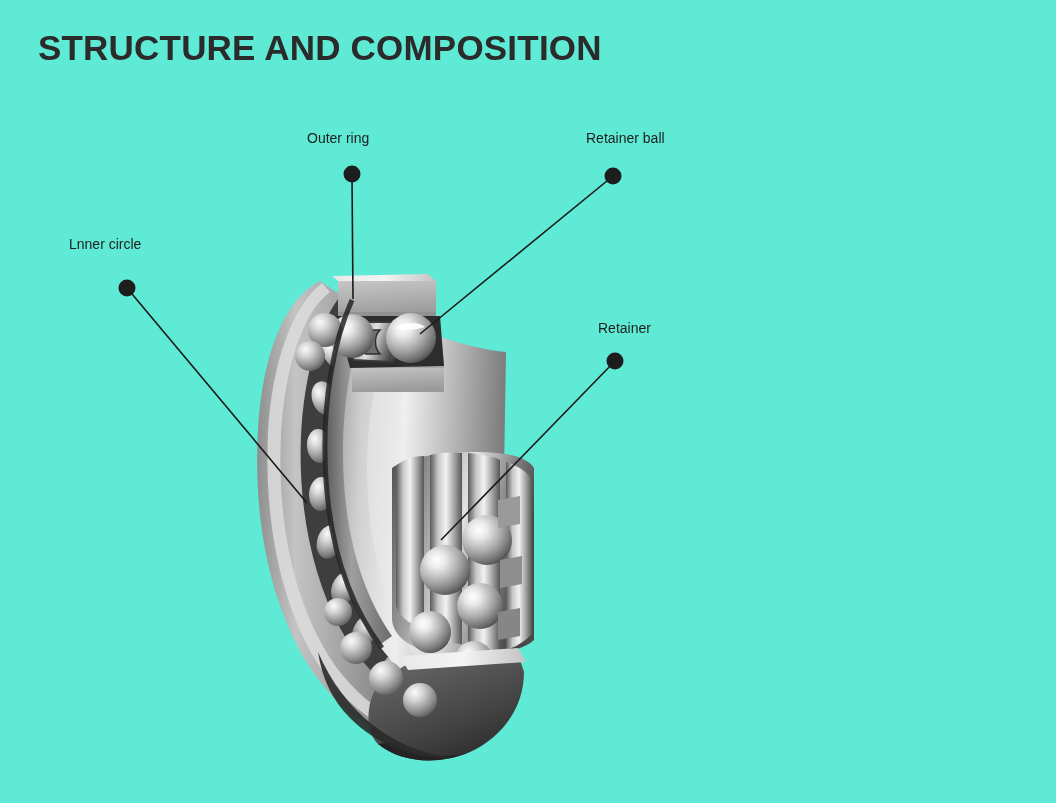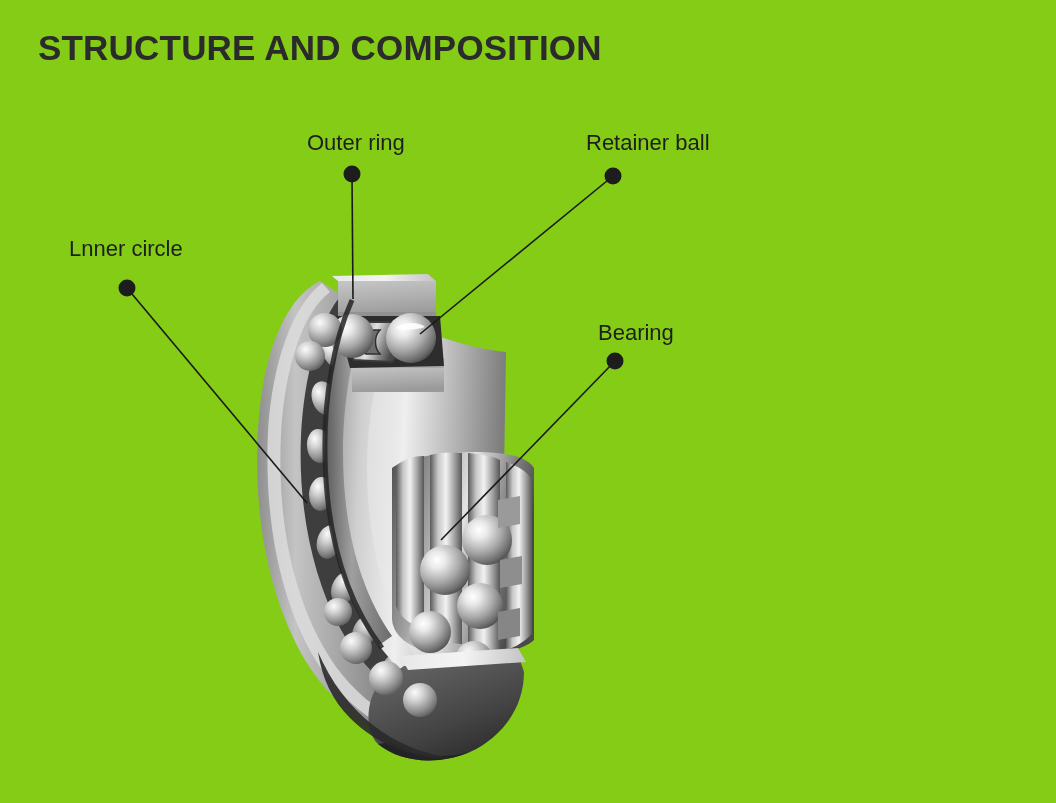--- a/index.html
+++ b/index.html
@@ -11,36 +11,36 @@
     width: 1056px;
     height: 803px;
     position: relative;
     overflow: hidden;
     font-family: "Liberation Sans", sans-serif;
     background: #ffffff;
   }
   #page-root {
     position: absolute;
     inset: 0;
-    background: #84cc16;
+    background: #5eead4;
   }
   .page-title {
     position: absolute;
     left: 38px;
     top: 28px;
     font-size: 35px;
     font-weight: bold;
     letter-spacing: 0.2px;
     color: #2b2b2b;
     white-space: nowrap;
     font-family: "Liberation Sans", sans-serif;
   }
   .callout-label {
     position: absolute;
-    font-size: 22px;
+    font-size: 14px;
     color: #1e1e1e;
     white-space: nowrap;
     font-family: "Liberation Sans", sans-serif;
   }
   .label-inner   { left: 69px;  top: 236px; }
   .label-outer   { left: 307px; top: 130px; }
   .label-ball    { left: 586px; top: 130px; }
   .label-retain  { left: 598px; top: 320px; }
 
   #diagram-svg {
@@ -276,15 +276,15 @@
       <circle cx="615" cy="361" r="8.5" fill="#1d1d1d"></circle>
     </g>
   </svg>
 
   <div class="callout-label label-inner">Lnner circle</div>
 
   <div class="callout-label label-outer">Outer ring</div>
 
   <div class="callout-label label-ball">Retainer ball</div>
 
-  <div class="callout-label label-retain">Bearing</div>
+  <div class="callout-label label-retain">Retainer</div>
 
 </div>
 
 </body></html>

